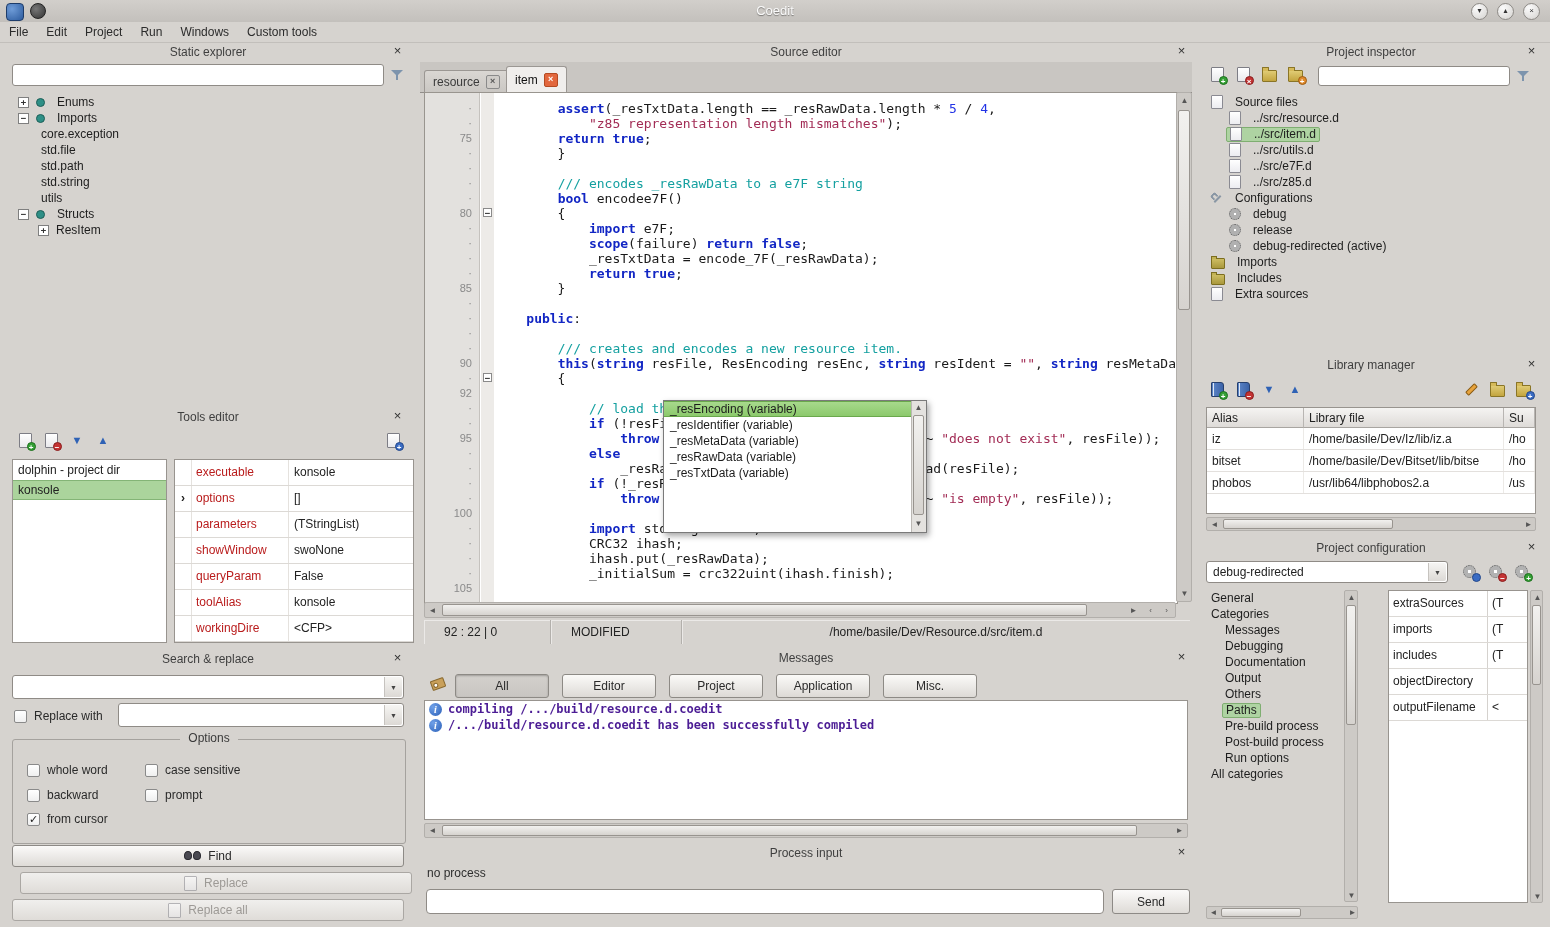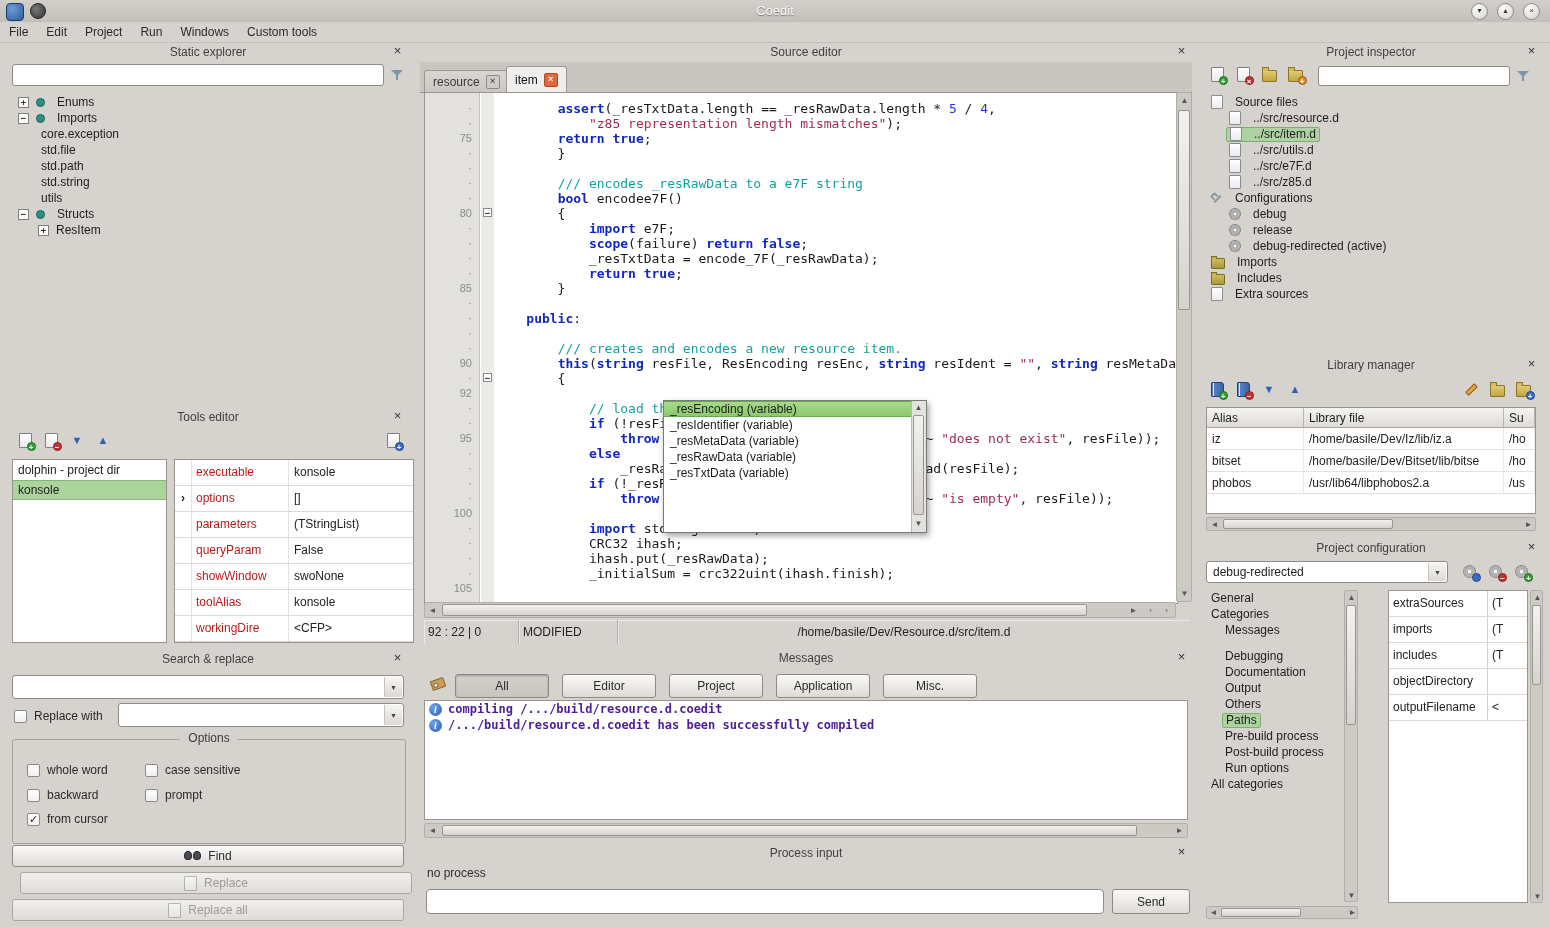--- a/index.html
+++ b/index.html
@@ -158,21 +158,21 @@
     overflow:hidden;white-space:nowrap}
   .lc0{width:97px;min-width:97px}.lc1{width:200px;min-width:200px}.lc2{flex:1}
   
   .fbtn{height:22px;width:92px;display:flex;align-items:center;justify-content:center;
     border:1px solid #8d8a85;border-radius:3px;background:linear-gradient(#fbfaf8,#dddad6);color:#2a2a2a;cursor:pointer}
   .fbtn.on{background:linear-gradient(#d3d0cc,#c8c5c1);box-shadow:inset 0 1px 2px rgba(0,0,0,.25)}
   .mrow{display:flex;align-items:center;gap:6px;height:16px;padding-left:4px}
   .mtext{font:bold 12px "DejaVu Sans Mono",monospace;color:#4c1d95;white-space:nowrap}
   
   .statusbar{position:absolute;display:flex;align-items:stretch;color:#222}
-  .scell{display:flex;align-items:center;padding:0 4px;border-right:1px solid #b3b0ac;box-shadow:inset 1px 1px 0 rgba(255,255,255,.5)}
+  .scell{display:flex;align-items:center;padding:0 20px;border-right:1px solid #b3b0ac;box-shadow:inset 1px 1px 0 rgba(255,255,255,.5)}
 </style>
 </head>
 <body>
 
 <div class="titlebar">
   <span class="appicon" style="left:6px"></span>
   <span class="appicon dark" style="left:30px"></span>
   <span class="wtitle">Coedit</span>
   <span class="winbtn" style="right:62px">▾</span>
   <span class="winbtn" style="right:36px">▴</span>
@@ -295,27 +295,27 @@
         <span class="pkey">options</span>
         <span class="pval">[]</span>
       </div>
       <div class="prow">
         <span class="pmark"></span>
         <span class="pkey">parameters</span>
         <span class="pval">(TStringList)</span>
       </div>
       <div class="prow">
         <span class="pmark"></span>
+        <span class="pkey">showWindow</span>
+        <span class="pval">swoNone</span>
+      </div>
+      <div class="prow">
+        <span class="pmark"></span>
         <span class="pkey">queryParam</span>
         <span class="pval">False</span>
-      </div>
-      <div class="prow">
-        <span class="pmark"></span>
-        <span class="pkey">showWindow</span>
-        <span class="pval">swoNone</span>
       </div>
       <div class="prow">
         <span class="pmark"></span>
         <span class="pkey">toolAlias</span>
         <span class="pval">konsole</span>
       </div>
       <div class="prow">
         <span class="pmark"></span>
         <span class="pkey">workingDire</span>
         <span class="pval">&lt;CFP&gt;</span>
@@ -759,21 +759,21 @@
       <div class="trow" style="padding-left: 8px;">
         <span class="tinner">
           <span class="tlbl">Categories</span>
         </span>
       </div>
       <div class="trow" style="padding-left: 22px;">
         <span class="tinner">
           <span class="tlbl">Messages</span>
         </span>
       </div>
-      <div class="trow" style="padding-left: 22px; margin-top: 10px;">
+      <div class="trow" style="padding-left: 22px;">
         <span class="tinner">
           <span class="tlbl">Debugging</span>
         </span>
       </div>
       <div class="trow" style="padding-left: 22px;">
         <span class="tinner">
           <span class="tlbl">Documentation</span>
         </span>
       </div>
       <div class="trow" style="padding-left: 22px;">

